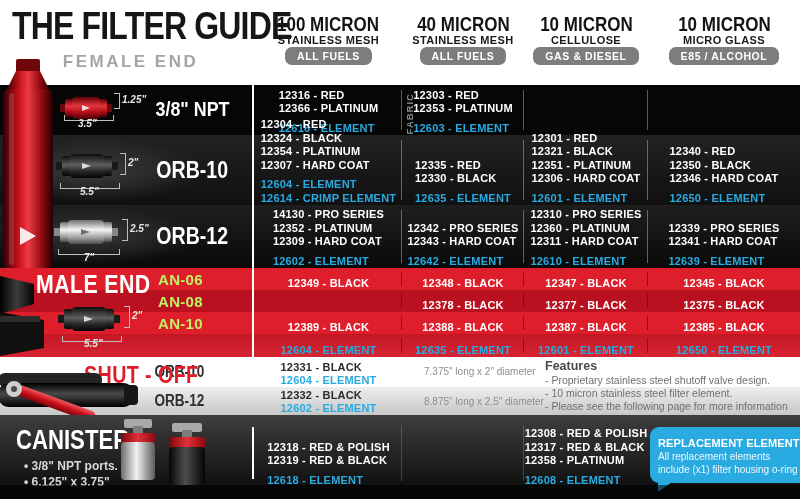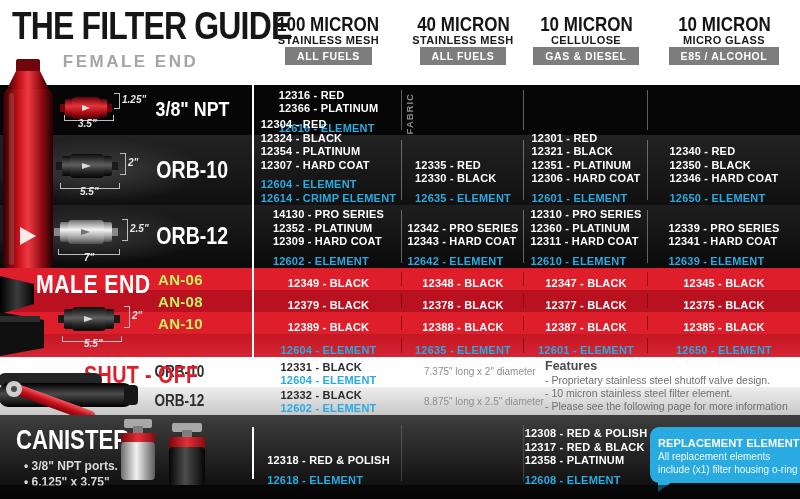--- a/index.html
+++ b/index.html
@@ -11,21 +11,21 @@
 
   
   #header{top:0;height:85px;background:#fff;}
   .title{position:absolute;left:12px;top:4px;font-size:39px;font-weight:900;color:#161616;letter-spacing:-1px;}
   .femlabel{position:absolute;left:28px;top:52px;width:205px;text-align:center;font-size:17px;
             font-weight:800;letter-spacing:2.5px;color:#a5a5a5;}
   .hcell{position:absolute;top:14px;height:70px;text-align:center;}
   .hmicron{font-size:20px;font-weight:900;color:#141414;line-height:20px;}
   .hmedia{font-size:11px;font-weight:800;color:#1a1a1a;letter-spacing:.4px;line-height:12px;}
   .hfuel{display:inline-block;background:#7d7d7d;color:#fff;font-size:10.5px;
-         font-weight:800;letter-spacing:.6px;padding:3px 12px;}
+         font-weight:800;letter-spacing:.6px;padding:3px 12px;border-radius:7px;}
 
   
   .c1{left:255px;width:147px;} .c2{left:402px;width:122px;} .c3{left:524px;width:124px;} .c4{left:648px;width:152px;}
   .cell{position:absolute;top:0;height:100%;display:flex;align-items:flex-end;justify-content:center;}
   .cb{text-align:left;}
   .pline{font-size:11px;line-height:13.5px;font-weight:700;color:#fff;letter-spacing:.2px;}
   .eline{font-size:11px;line-height:13.5px;font-weight:700;color:#29abe2;letter-spacing:.2px;}
   .egap{margin-top:6px;}
   .vs{position:absolute;top:5px;bottom:5px;width:1px;background:rgba(200,200,200,.45);}
   .mainsep{position:absolute;left:252px;width:2px;background:#fff;top:0;bottom:0;}
@@ -141,20 +141,27 @@
 
       <div class="fabric">FABRIC</div>
 
       <div class="cell c1">
           <div class="cb">
         <div class="pline">12316 - RED</div>
         <div class="pline">12366 - PLATINUM</div>
         <div class="eline egap">12616 - ELEMENT</div>
       </div>
         </div>
+      <div class="cell c2">
+          <div class="cb">
+        <div class="pline">12303 - RED</div>
+        <div class="pline">12353 - PLATINUM</div>
+        <div class="eline egap">12603 - ELEMENT</div>
+      </div>
+        </div>
       <div class="vs" style="left:401px;"></div>
         <div class="vs" style="left:523px;"></div>
         <div class="vs" style="left:647px;"></div>
     </div>
 
     <div class="frow" id="frow2">
       <div class="imgwrap" style="left:56px;top:16px;">
         <svg width="62" height="30">
           <defs>
               <linearGradient id="gb" x1="0" y1="0" x2="0" y2="1">
@@ -313,23 +320,20 @@
         </div>
       <div class="cell c4">
           <div class="pline">12345 - BLACK</div>
         </div>
       <div class="mvs" style="left:401px;"></div>
         <div class="mvs" style="left:523px;"></div>
         <div class="mvs" style="left:647px;"></div>
     </div>
     <div class="mrow mr-b" style="height:22px;">
       <div class="anlabel">AN-08</div>
-      <div class="cell c1">
-          <div class="pline">12379 - BLACK</div>
-        </div>
       <div class="cell c2">
           <div class="pline">12378 - BLACK</div>
         </div>
       <div class="cell c3">
           <div class="pline">12377 - BLACK</div>
         </div>
       <div class="cell c4">
           <div class="pline">12375 - BLACK</div>
         </div>
       <div class="mvs" style="left:401px;"></div>
@@ -494,20 +498,21 @@
         <rect x="56" y="4" width="30" height="9" rx="2" fill="#a8a8a8"></rect>
           <rect x="66" y="11" width="10" height="8" fill="#7e7e7e"></rect>
         <rect x="53" y="18" width="36" height="11" rx="2" fill="url(#cr)"></rect>
         <rect x="53" y="28" width="36" height="38" rx="4" fill="url(#ck)"></rect>
       </svg>
     </div>
 
     <div class="cell c1" style="height:72px;">
         <div class="cb">
       <div class="pline">12318 - RED &amp; POLISH</div>
+      <div class="pline">12319 - RED &amp; BLACK</div>
       <div class="eline egap">12618 - ELEMENT</div>
     </div>
       </div>
     <div class="cell c3" style="height:72px;">
         <div class="cb">
       <div class="pline">12308 - RED &amp; POLISH</div>
       <div class="pline">12317 - RED &amp; BLACK</div>
       <div class="pline">12358 - PLATINUM</div>
       <div class="eline egap">12608 - ELEMENT</div>
     </div>

